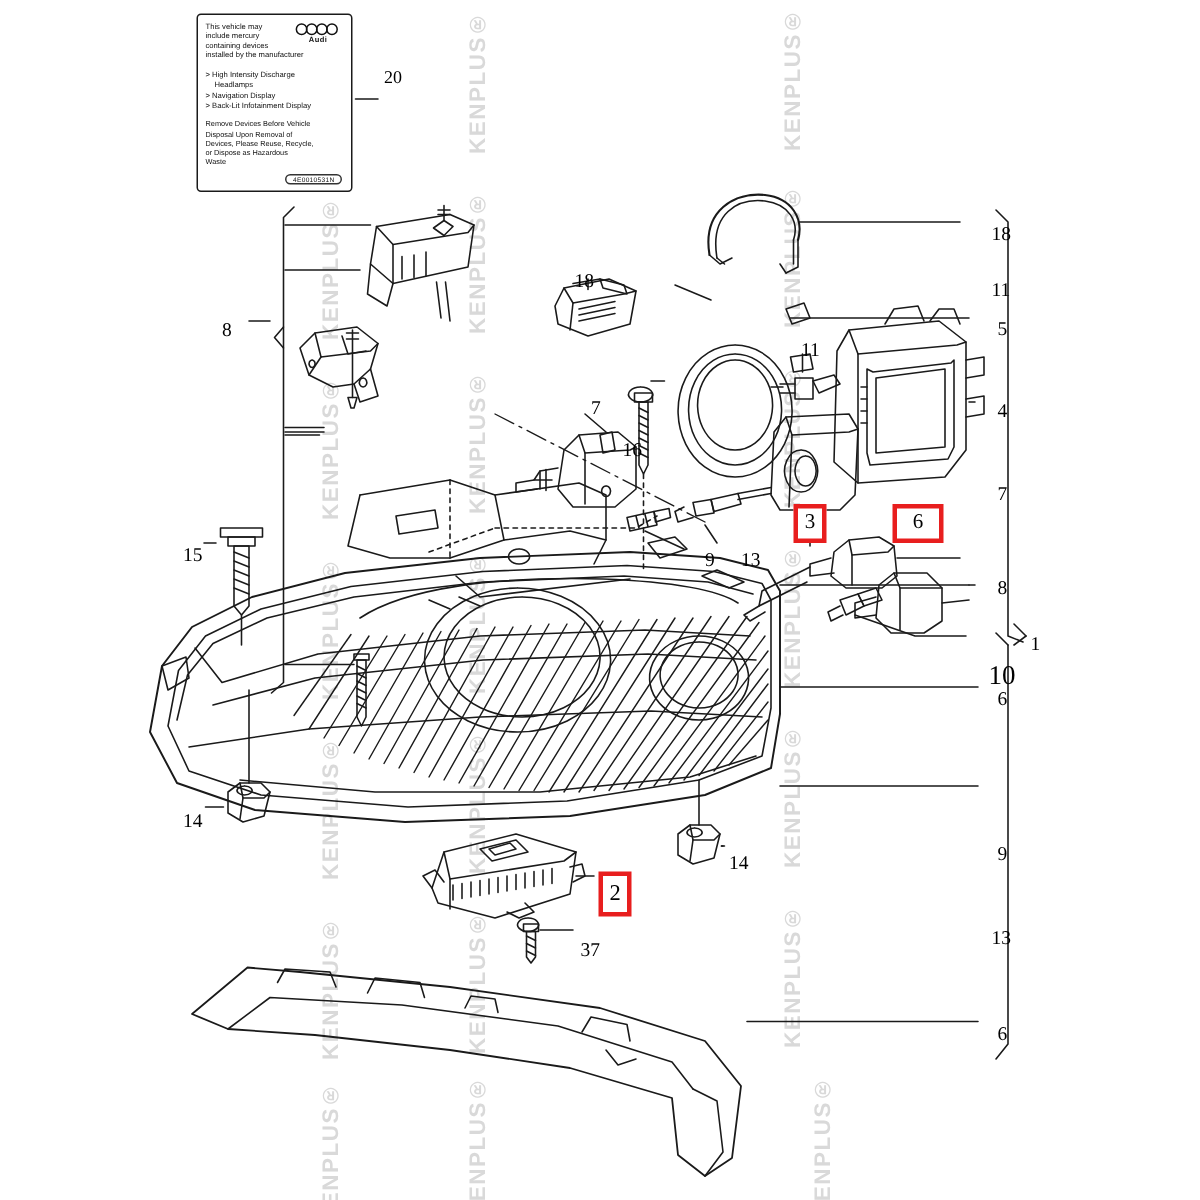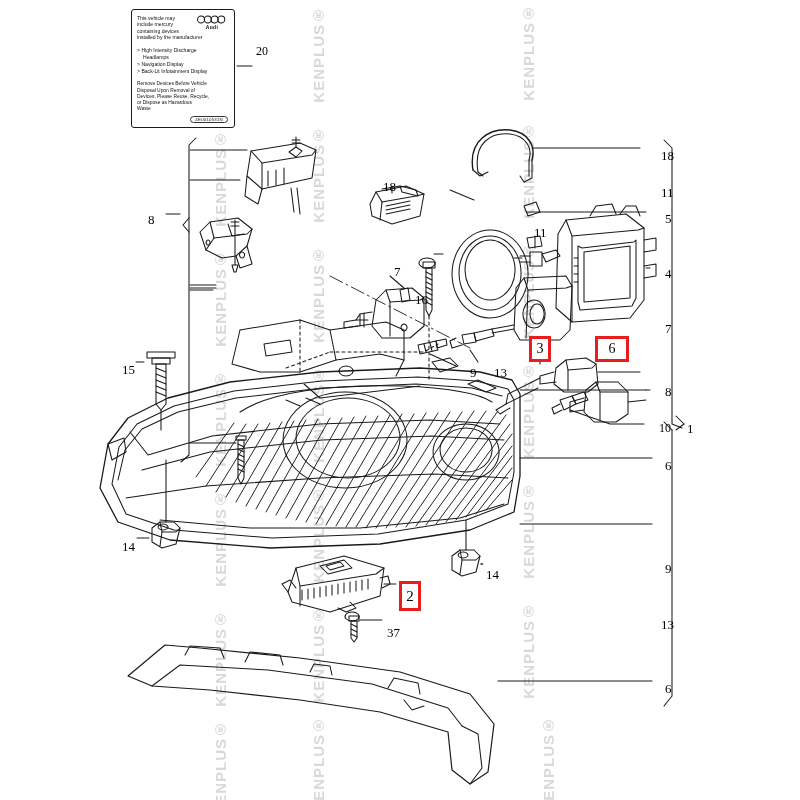--- a/index.html
+++ b/index.html
@@ -482,21 +482,21 @@
       <div class="callout" style="left: 494px; top: 365px; font-size: 13px;">13</div>
       <div class="callout" style="left: 534px; top: 225px; font-size: 13px;">11</div>
       <div class="callout" style="left: 486px; top: 567px; font-size: 13px;">14</div>
       <div class="callout" style="left: 387px; top: 625px; font-size: 13px;">37</div>
       <div class="callout" style="left: 661px; top: 148px; font-size: 13px;">18</div>
       <div class="callout" style="left: 661px; top: 185px; font-size: 13px;">11</div>
       <div class="callout" style="left: 665px; top: 211px; font-size: 13px;">5</div>
       <div class="callout" style="left: 665px; top: 266px; font-size: 13px;">4</div>
       <div class="callout" style="left: 665px; top: 321px; font-size: 13px;">7</div>
       <div class="callout" style="left: 665px; top: 384px; font-size: 13px;">8</div>
-      <div class="callout" style="left: 659px; top: 421px; font-size: 12px;">10</div>
+      <div class="callout" style="left: 659px; top: 440px; font-size: 18px;">10</div>
       <div class="callout" style="left: 687px; top: 421px; font-size: 13px;">1</div>
       <div class="callout" style="left: 665px; top: 458px; font-size: 13px;">6</div>
       <div class="callout" style="left: 665px; top: 561px; font-size: 13px;">9</div>
       <div class="callout" style="left: 661px; top: 617px; font-size: 13px;">13</div>
       <div class="callout" style="left: 665px; top: 681px; font-size: 13px;">6</div>
       <div class="callout-boxed" style="left: 529px; top: 336px; width: 22px; height: 26px; font-size: 14px; border-color: rgb(232, 30, 30);">3</div>
       <div class="callout-boxed" style="left: 595px; top: 336px; width: 34px; height: 26px; font-size: 14px; border-color: rgb(232, 30, 30);">6</div>
       <div class="callout-boxed" style="left: 399px; top: 581px; width: 22px; height: 30px; font-size: 15px; border-color: rgb(232, 30, 30);">2</div>
     </div>
 

